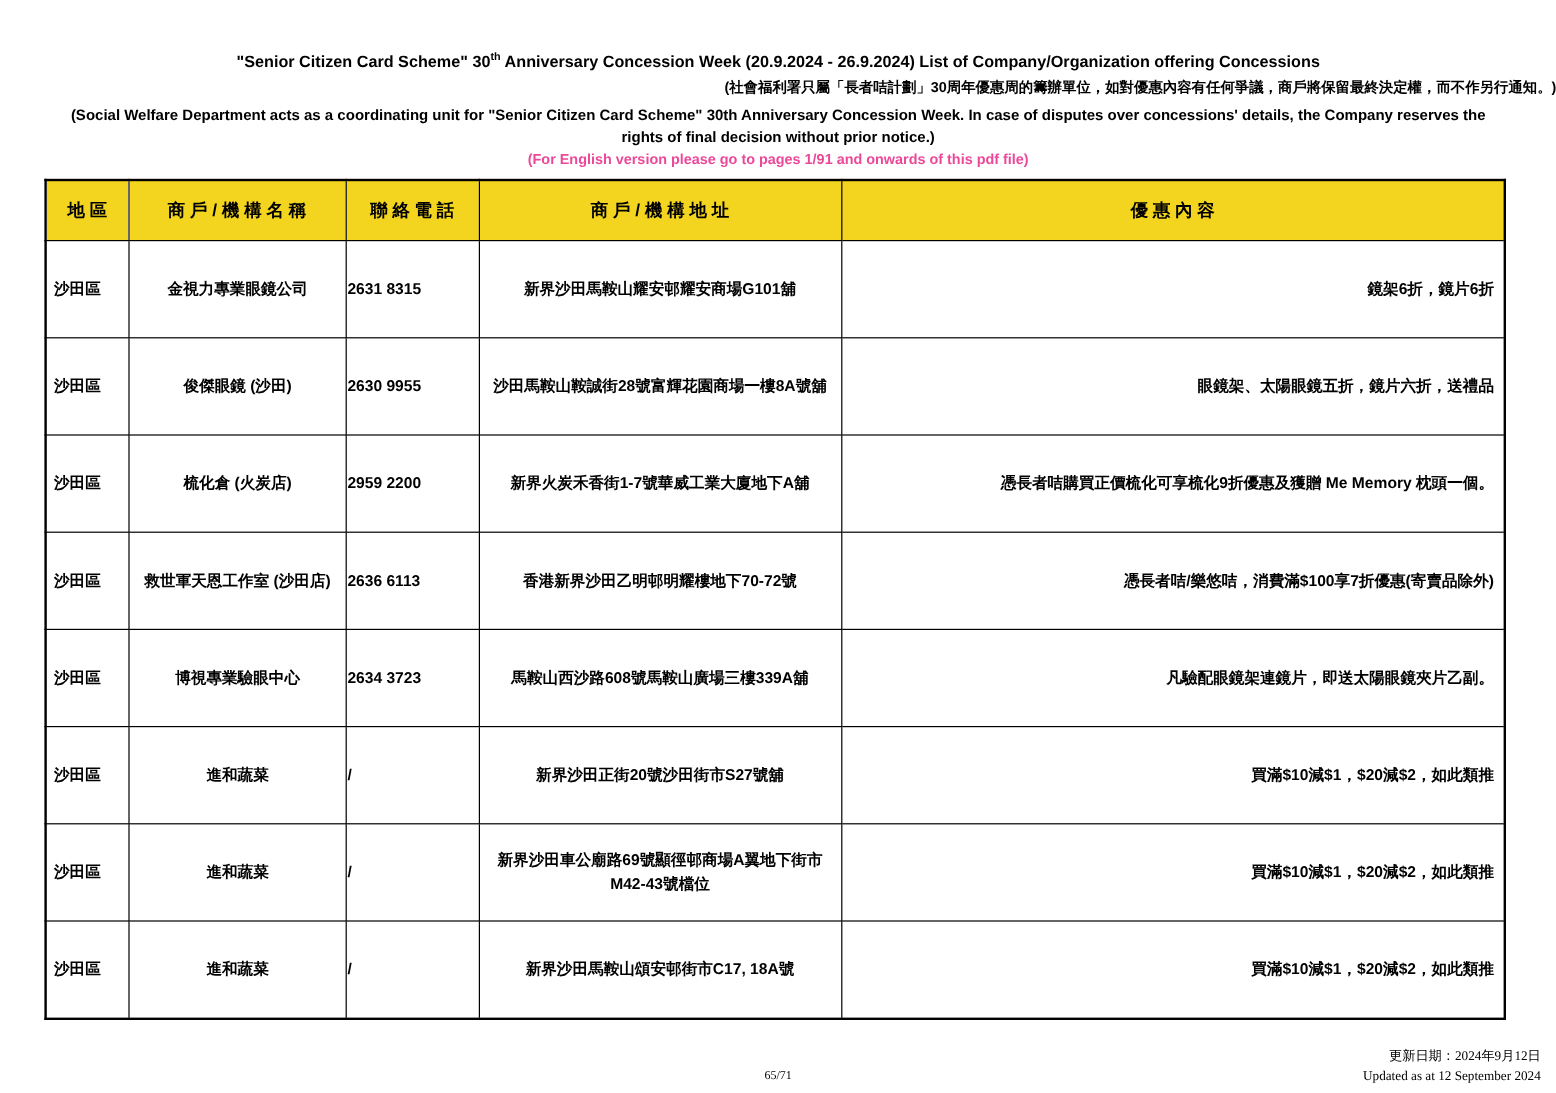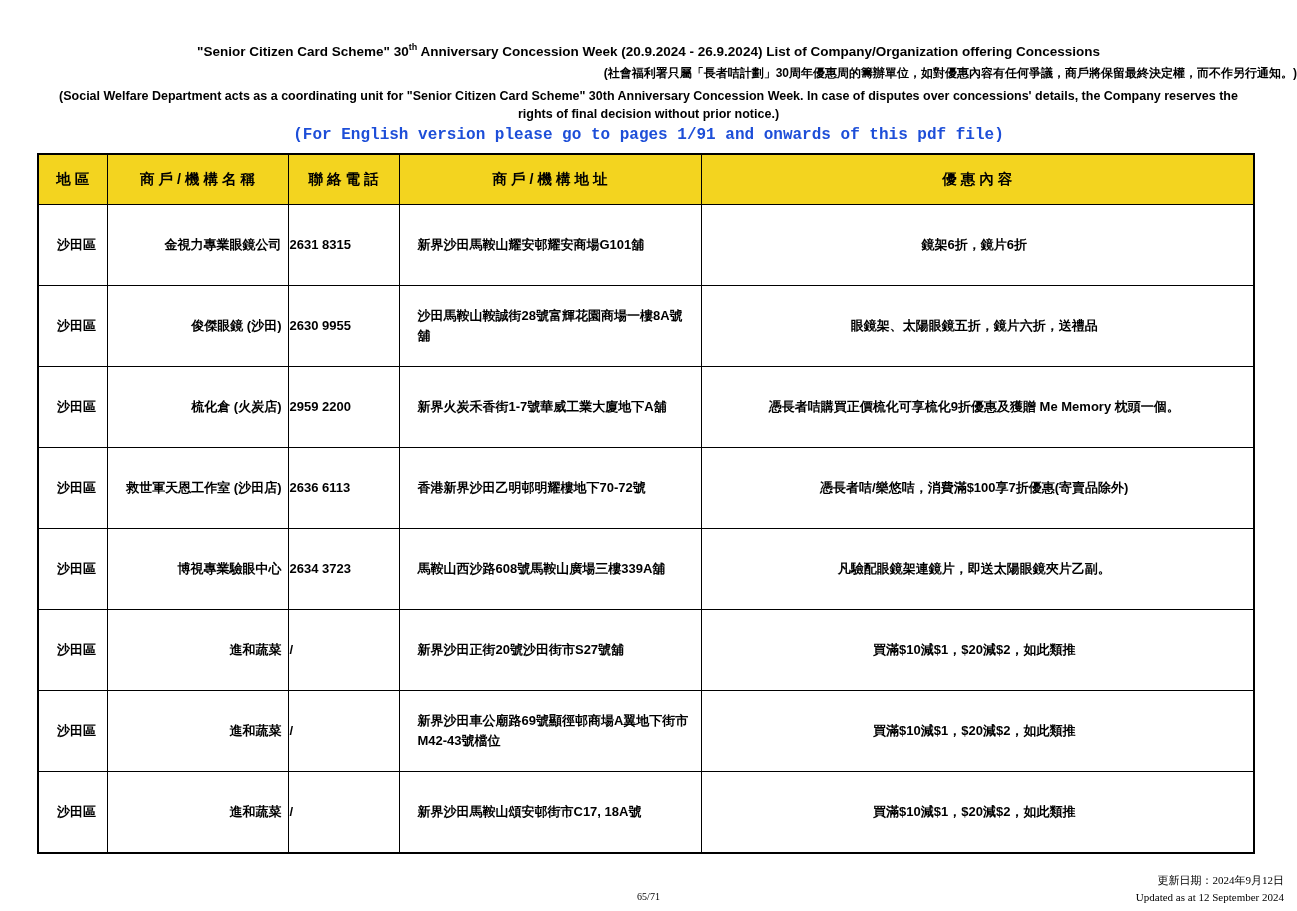--- a/index.html
+++ b/index.html
@@ -8,21 +8,21 @@
     background:#ffffff; color:#000;
     font-family:"Liberation Sans","DejaVu Sans",sans-serif;
     position:relative; overflow:hidden;
   }
   .titles { text-align:center; padding-top:42px; font-weight:bold; }
   .title-zh { font-size:13px; margin-bottom:7px; }
   .title-en { font-size:13.5px; margin-bottom:6px; }
   .title-en sup { font-size:9px; }
   .note-zh { font-size:12px; margin-bottom:5px;text-align:right; }
   .note-en { font-size:12.5px; width:1205px; margin:0 auto 3px; line-height:1.45; }
-  .note-red { font-size:16px; color:#1d4ed8; margin-top:1px;font-family:Liberation Mono, monospace; }
+  .note-red { font-size:12px; color:#ec4899; margin-top:1px; }
 
   table.concessions {
     border-collapse:collapse; table-layout:fixed;
     margin:9px 0 0 37px; width:1216px;
     border:2px solid #000;
   }
   .concessions th, .concessions td {
     border:1.5px solid #000;
     font-weight:bold; color:#000;
     vertical-align:middle;
@@ -31,25 +31,25 @@
   .concessions th {
     background:#F3D41F;
     height:49px; font-size:14.5px; text-align:center; padding:0 8px;
   }
   .concessions td { height:78px; font-size:13px; line-height:1.55; }
   .col-district  { width:69px;  }
   .col-name      { width:181px; }
   .col-phone     { width:111px; }
   .col-address   { width:302px; }
   .col-concession{ width:553px; }
-  td.c-district   { padding-left:18px; text-align:left; }
-  td.c-name       { padding-left:7px; padding-right:6px; text-align:right; }
+  td.c-district   { padding-left:6px; text-align:left; }
+  td.c-name       { padding-left:7px; padding-right:6px; text-align:center; }
   td.c-phone      { text-align:left; }
-  td.c-address    { padding-left:18px; padding-right:5px; text-align:left;margin-left:28px; }
-  td.c-concession { padding-left:2px; padding-right:8px; text-align:center; }
+  td.c-address    { padding-left:5px; padding-right:5px; text-align:center;margin-left:28px; }
+  td.c-concession { padding-left:2px; padding-right:8px; text-align:right; }
 
   .page-number {
     position:absolute; left:0; right:0; bottom:9px;
     text-align:center; font-family:"Liberation Serif","DejaVu Serif",serif;
     font-size:10px;
   }
   .updated {
     position:absolute; right:13px; bottom:6px;
     text-align:right; font-family:"Liberation Serif","DejaVu Serif",serif;
     font-size:11px; line-height:1.5;

